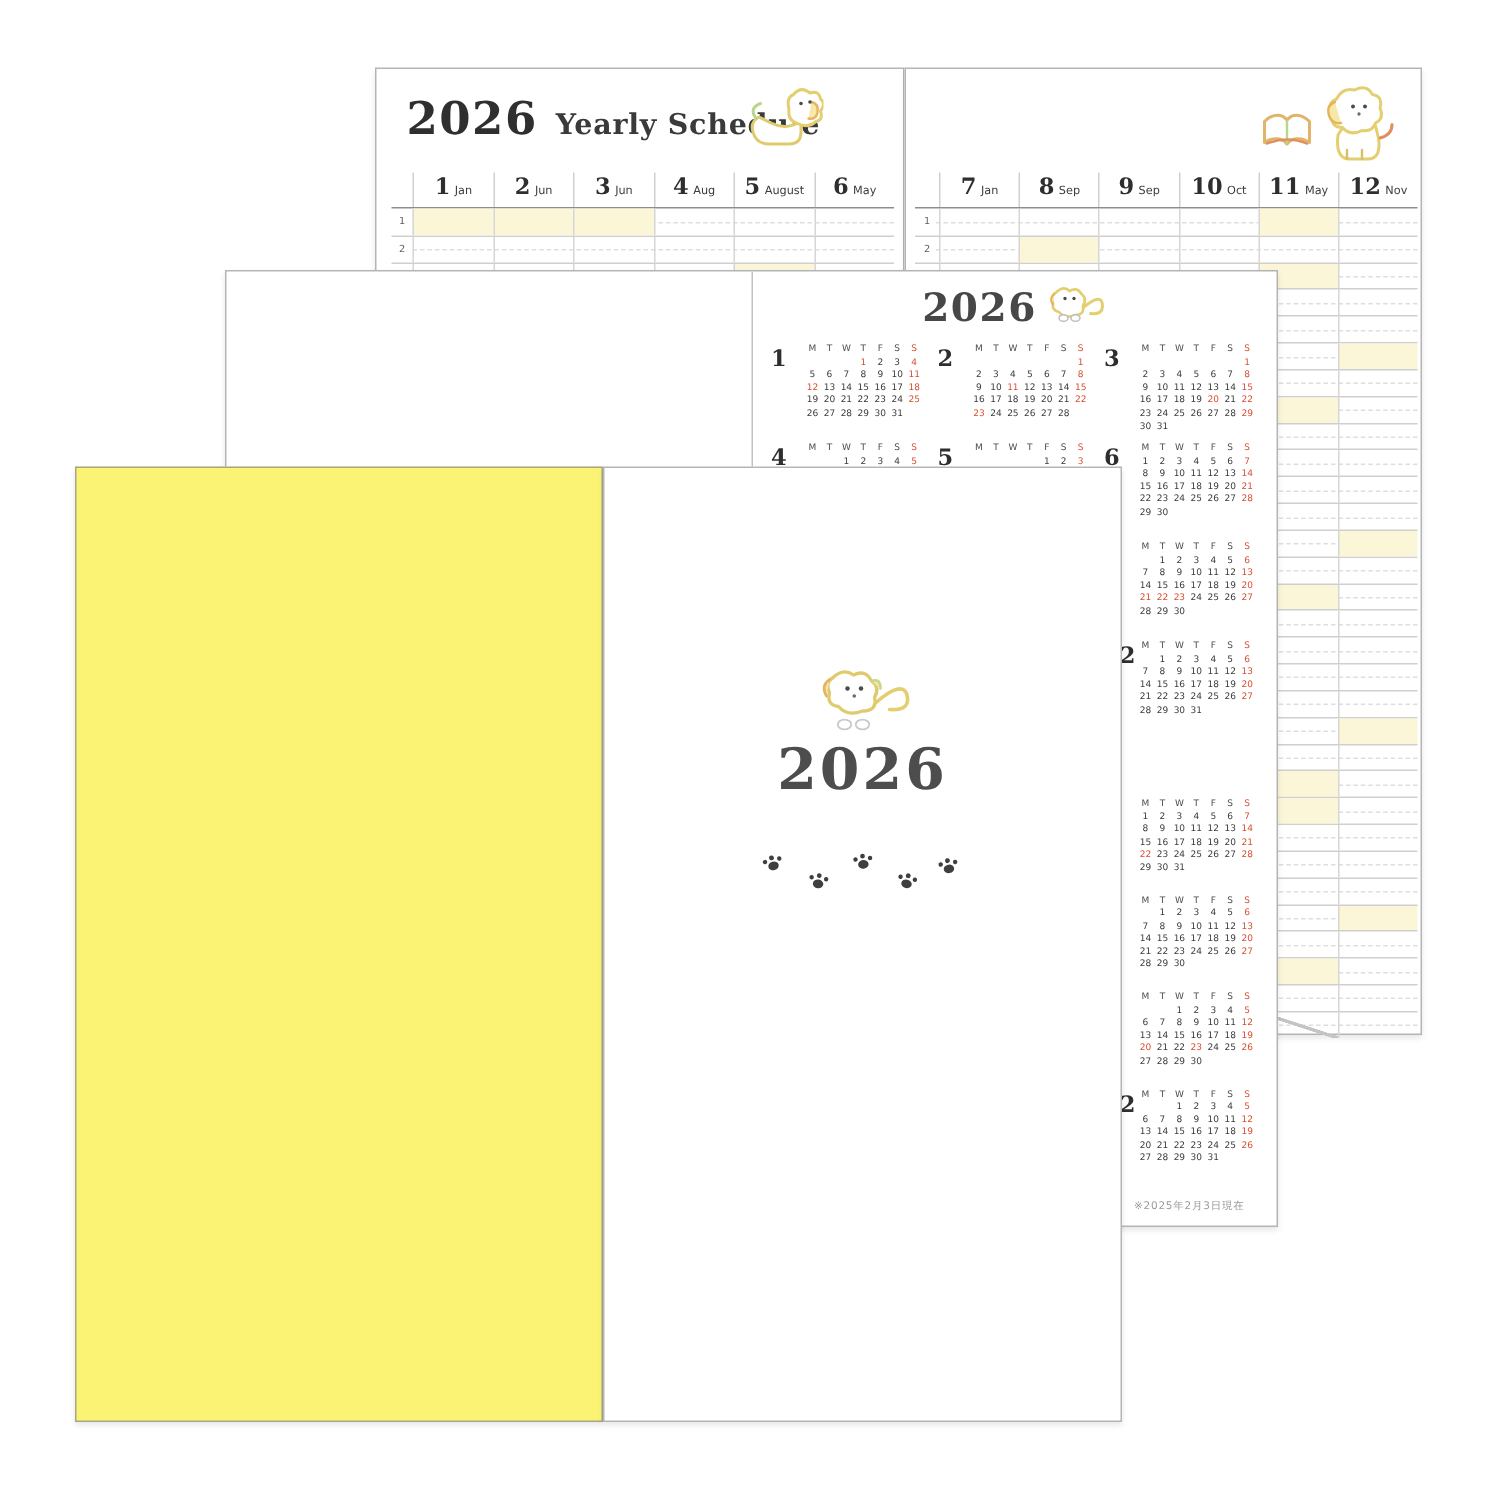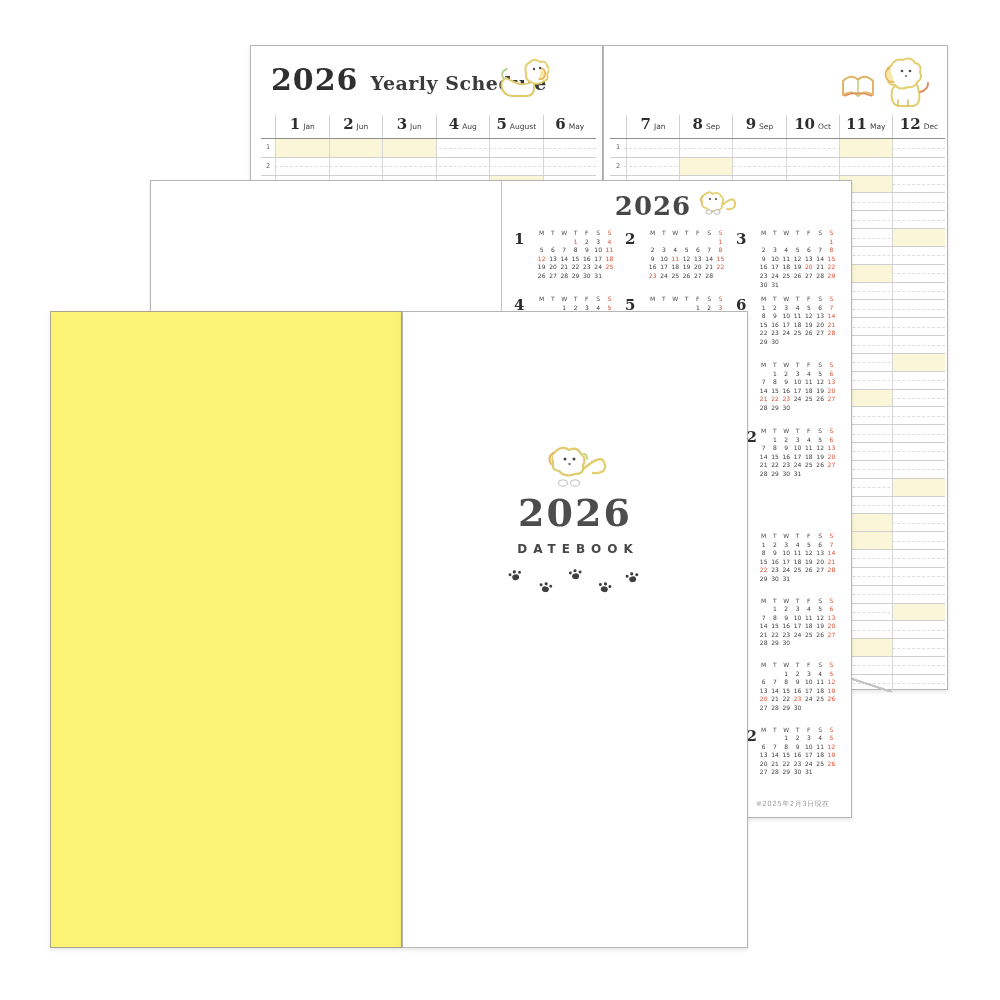--- a/index.html
+++ b/index.html
@@ -433,21 +433,21 @@
           <div class="yt-hcell">
             <div class="yt-hnum" style="display: inline;">10</div>
             <div class="yt-habbr" style="display: inline;">Oct</div>
           </div>
           <div class="yt-hcell">
             <div class="yt-hnum" style="display: inline;">11</div>
             <div class="yt-habbr" style="display: inline;">May</div>
           </div>
           <div class="yt-hcell">
             <div class="yt-hnum" style="display: inline;">12</div>
-            <div class="yt-habbr" style="display: inline;">Dec</div>
+            <div class="yt-habbr" style="display: inline;">Nov</div>
           </div>
         </div>
       <div class="yt-body">
           <div class="yt-row">
             <div class="yt-rownum">1</div>
             <div class="yt-cell"></div>
             <div class="yt-cell"></div>
             <div class="yt-cell"></div>
             <div class="yt-cell"></div>
             <div class="yt-cell hl"></div>
@@ -1851,21 +1851,20 @@
           <path d="M38 11 q6 -2 6 5" fill="#f6e9a8" stroke="#c7d88a" stroke-width="1.8"></path>
           <circle cx="22" cy="16" r="1.5" fill="#4a4a4a" stroke="none"></circle>
           <circle cx="31" cy="16" r="1.5" fill="#4a4a4a" stroke="none"></circle>
           <circle cx="26.5" cy="21" r="1.2" fill="#6b6b6b" stroke="none"></circle>
           <ellipse cx="20" cy="40" rx="4.5" ry="3.2" stroke="#c9c9c9" stroke-width="1.2"></ellipse>
           <ellipse cx="32" cy="40" rx="4.5" ry="3.2" stroke="#c9c9c9" stroke-width="1.2"></ellipse>
         </g>
       </svg>
     </span>
     <div class="cover-year">2026</div>
-    <div class="cover-sub">DATEBOOK</div>
     <div class="paw-row">
       <span class="paw" style="left:4px;top:4px;transform:rotate(-14deg);">
         <svg width="17" height="17" viewBox="0 0 16 16">
             <g fill="#3e3f3f">
               <ellipse cx="8" cy="10.6" rx="3.3" ry="2.7"></ellipse>
               <circle cx="3.4" cy="7" r="1.4"></circle>
               <circle cx="8" cy="5.4" r="1.5"></circle>
               <circle cx="12.6" cy="7" r="1.4"></circle>
             </g>
           </svg>

